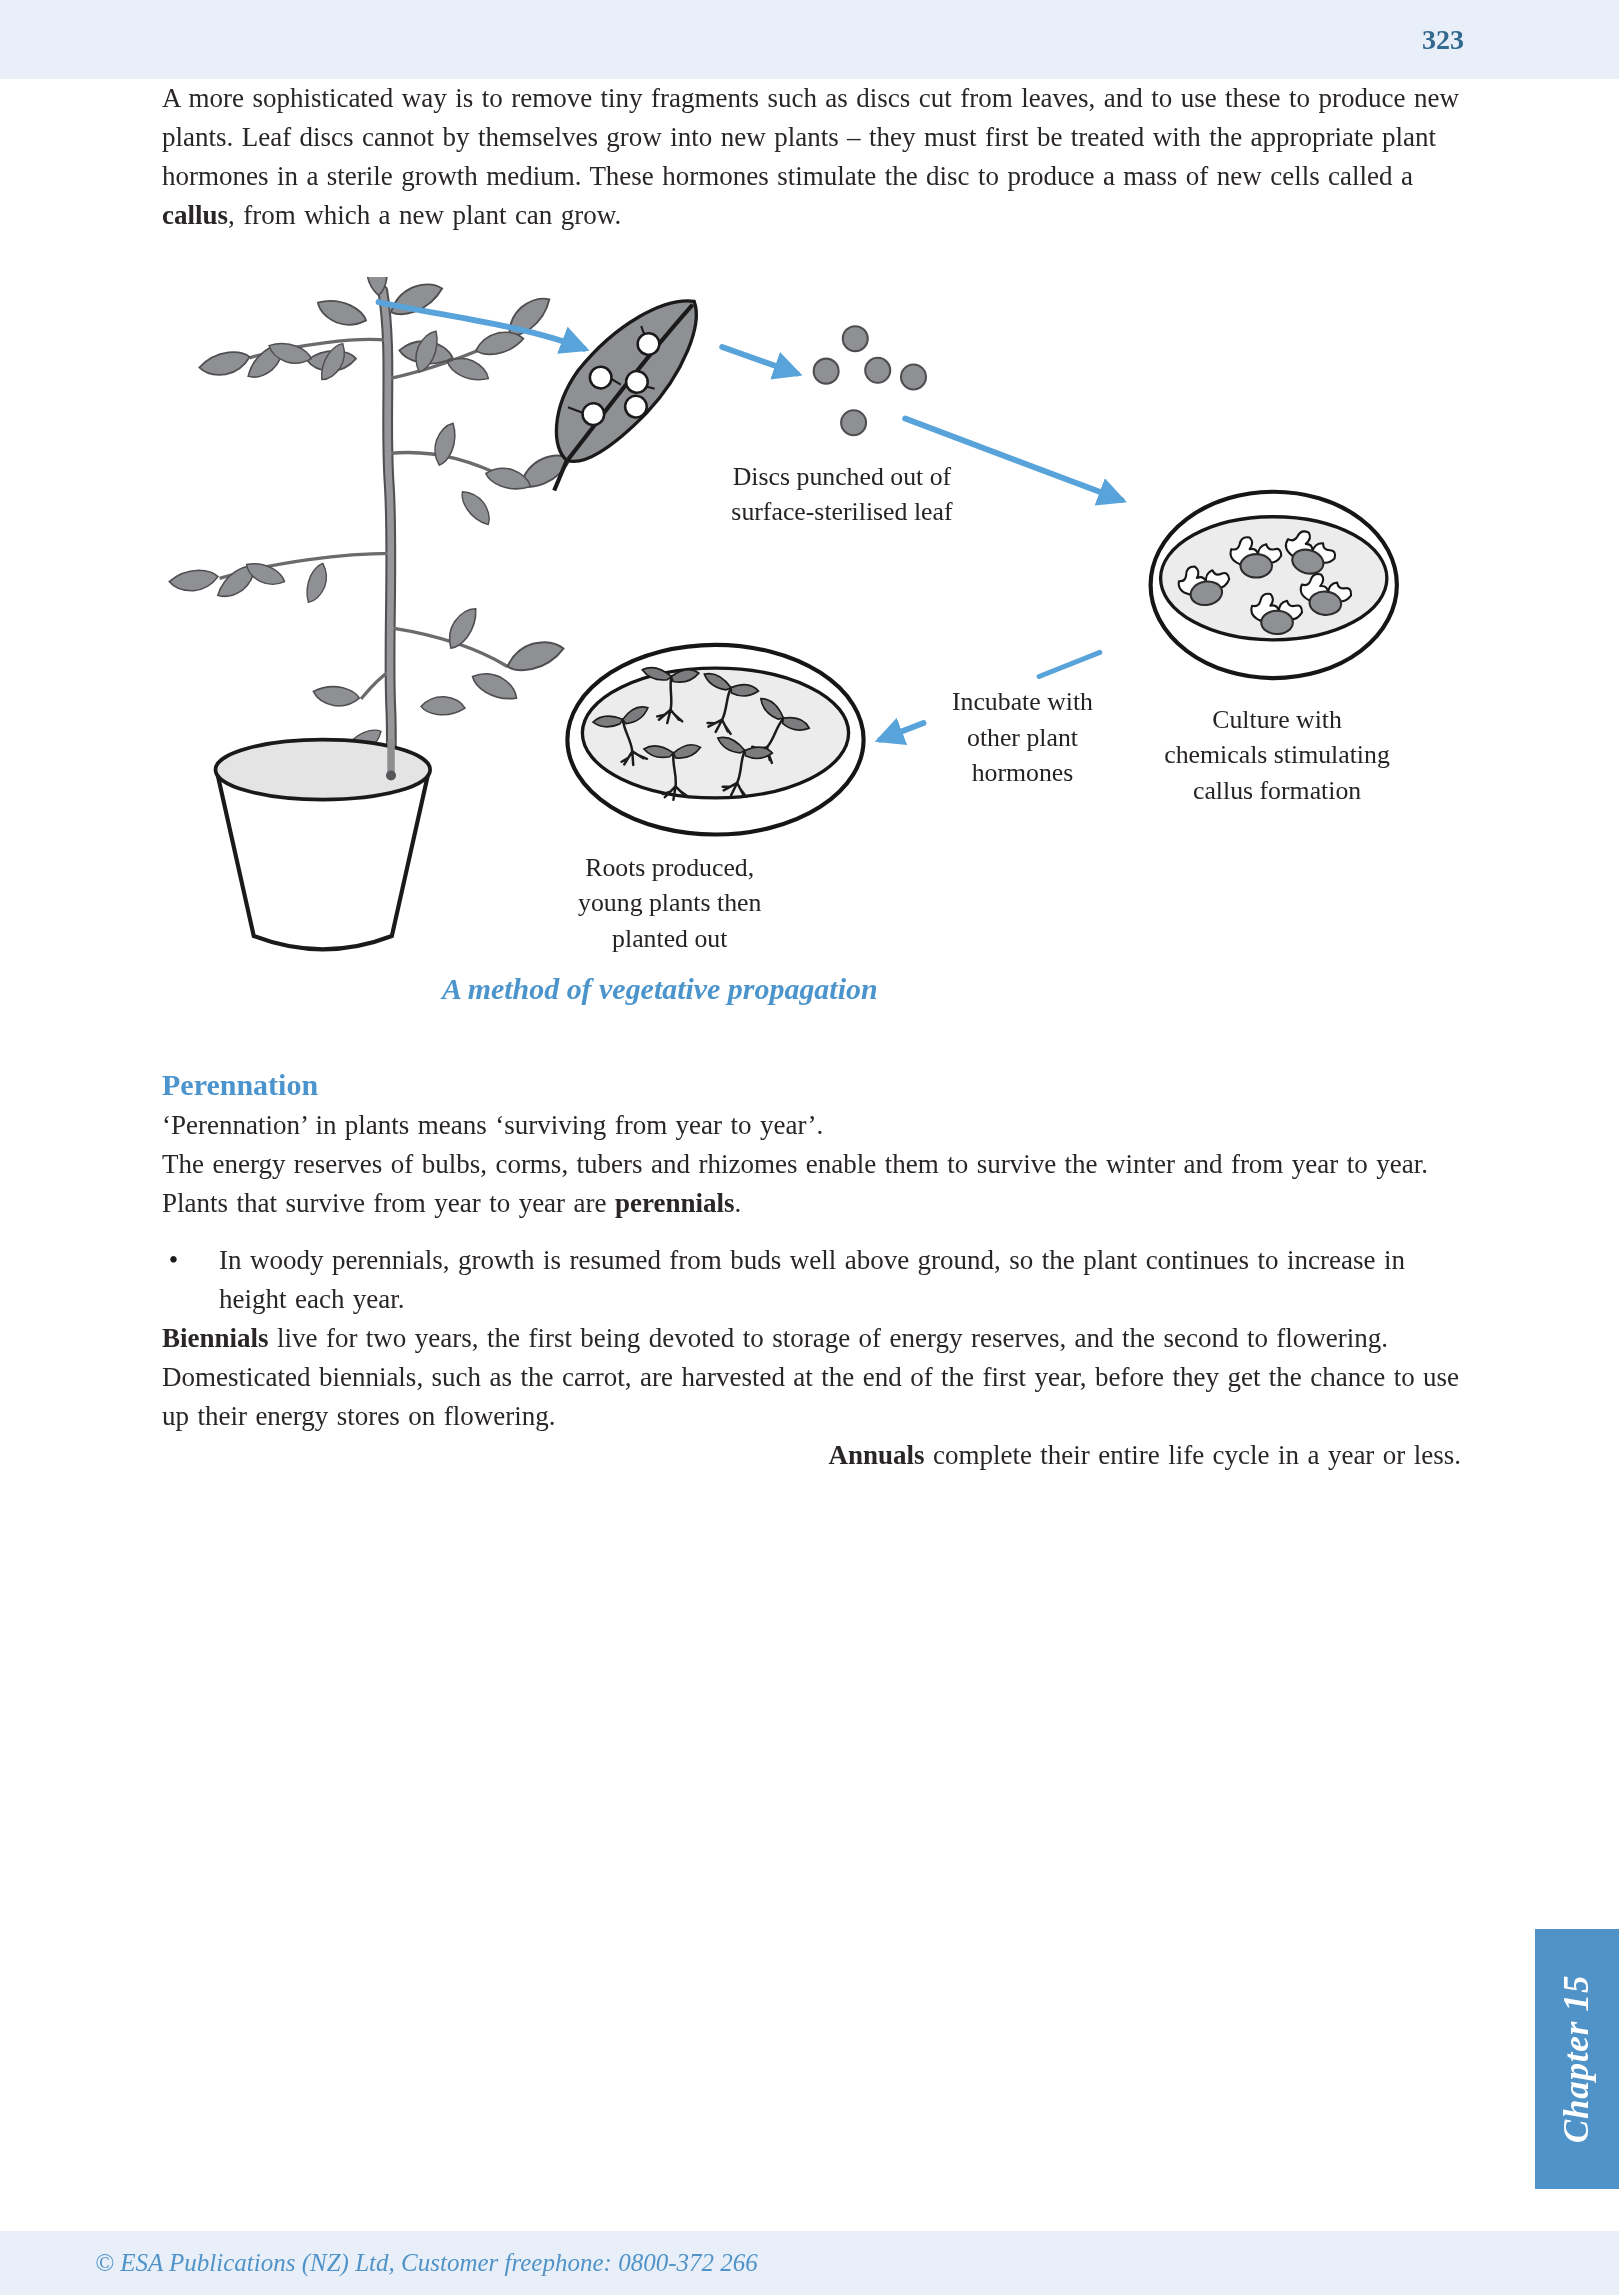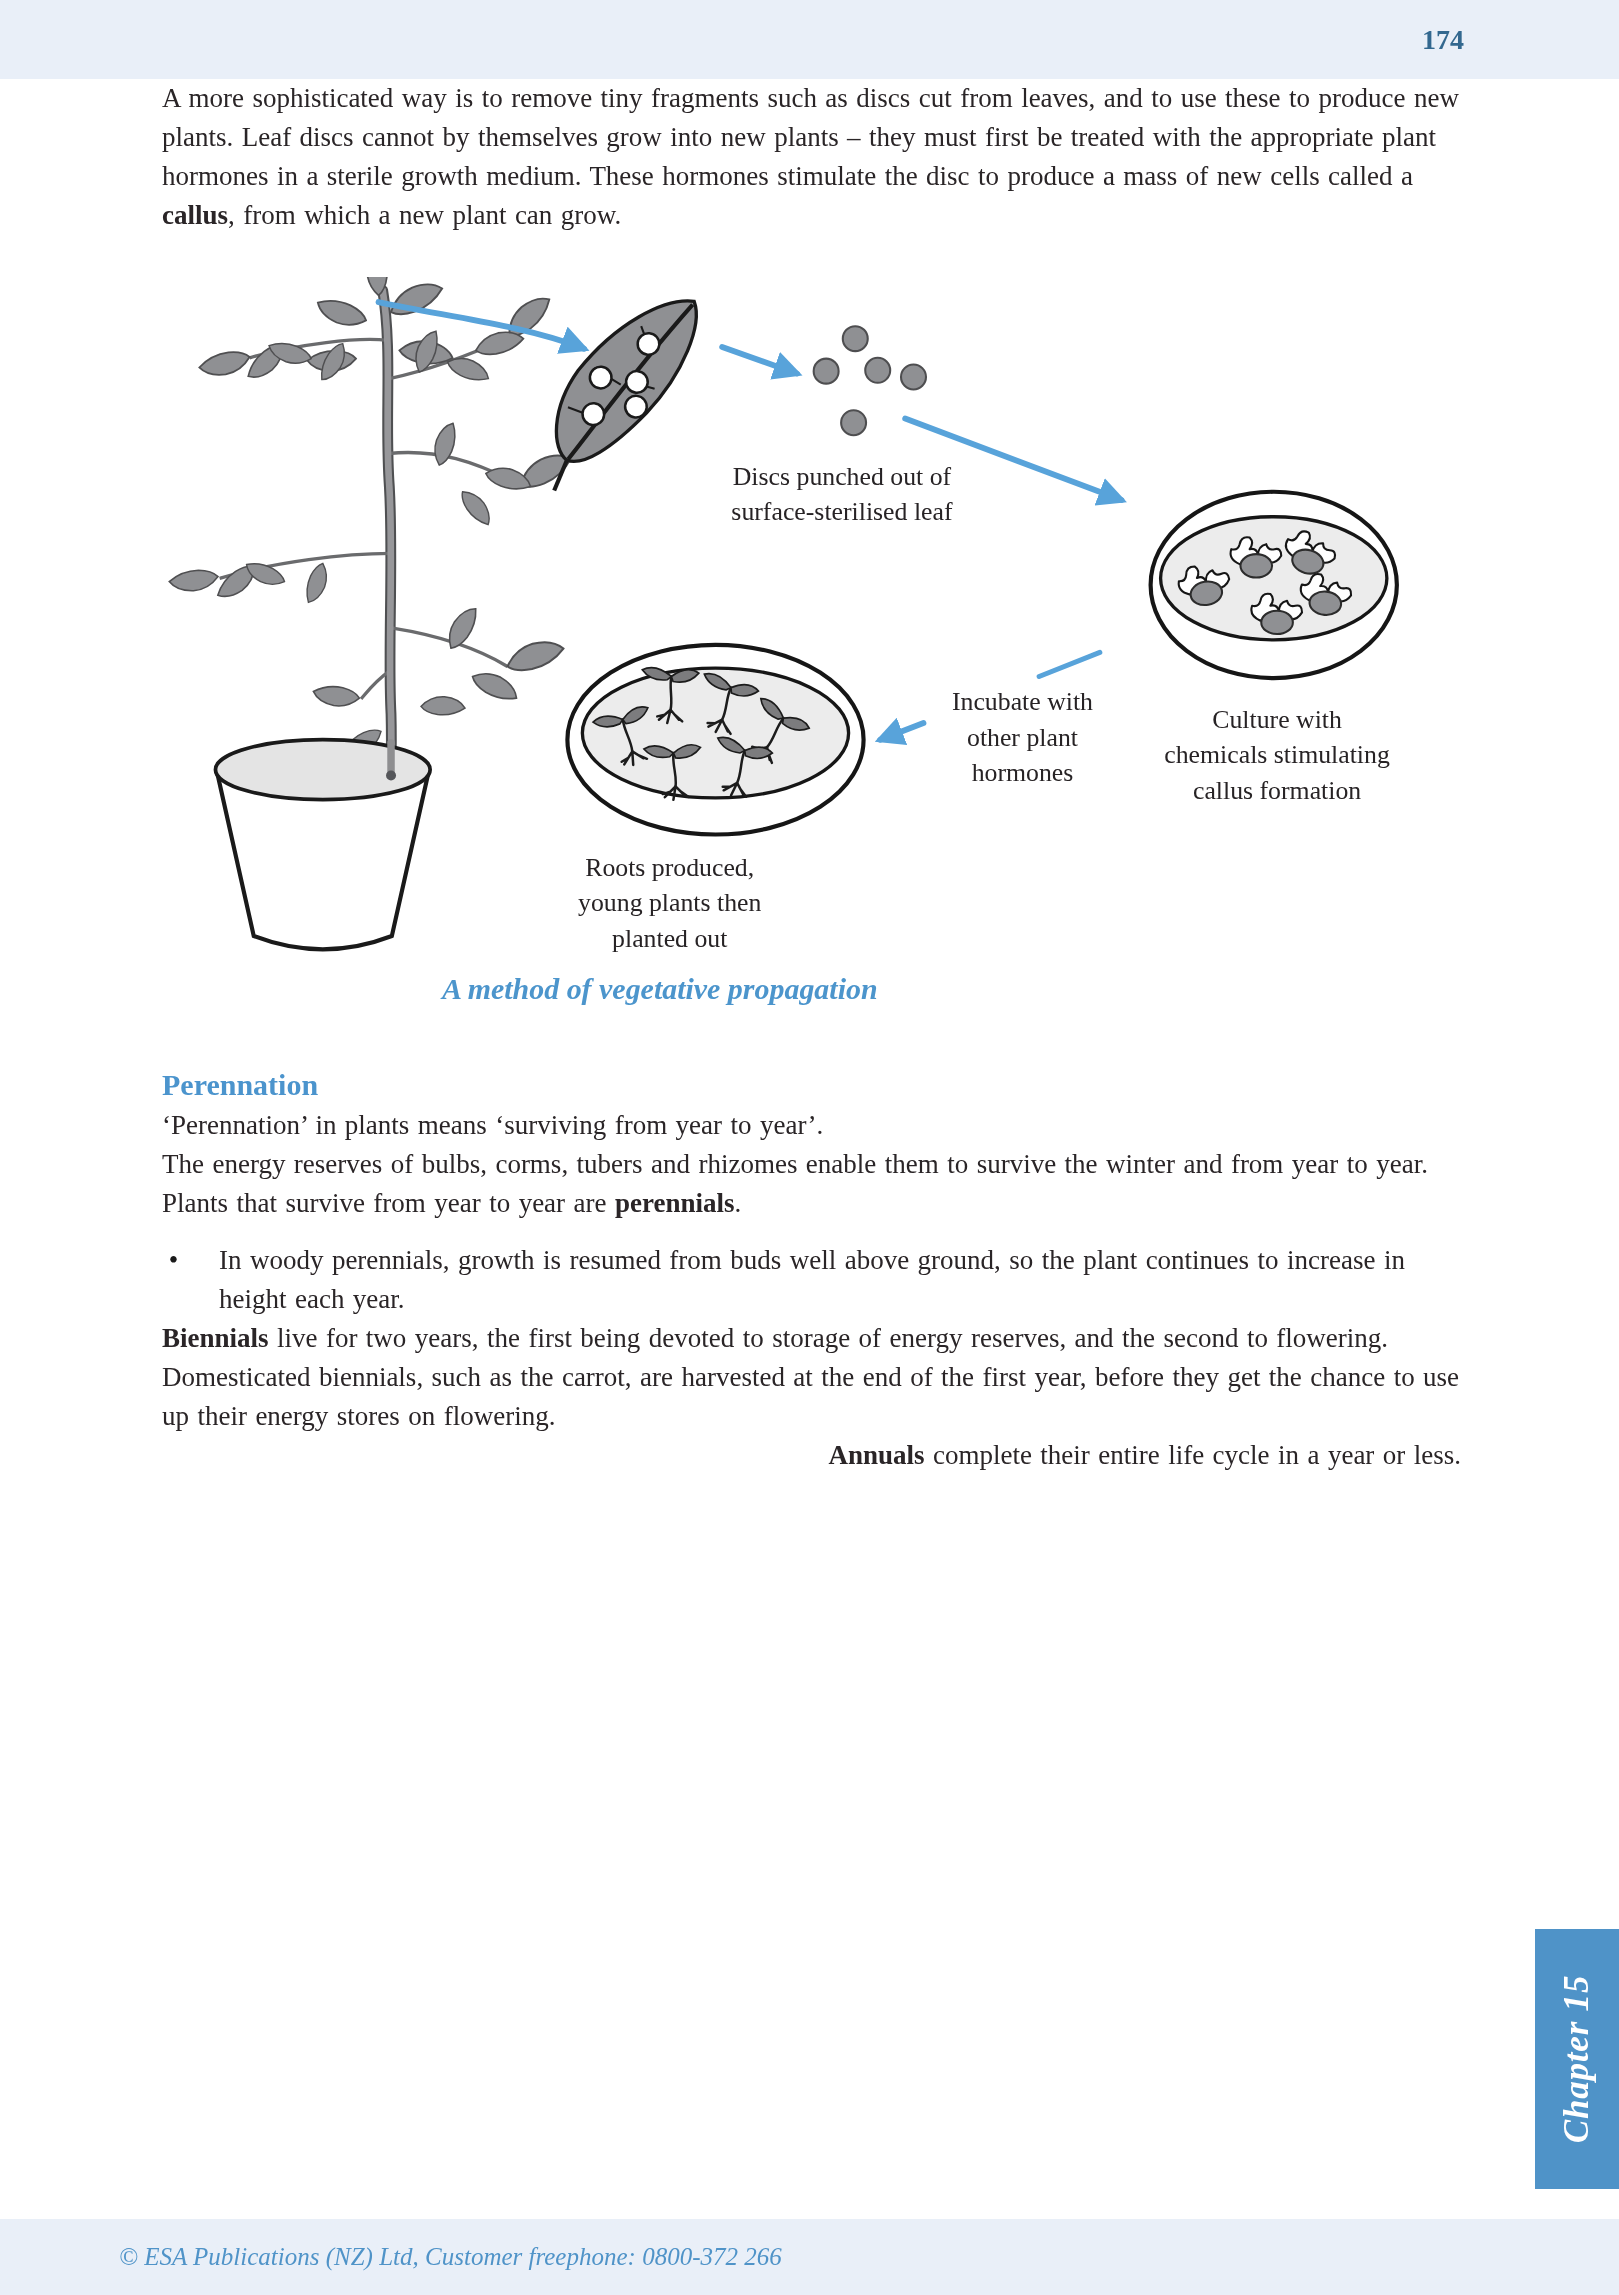--- a/index.html
+++ b/index.html
@@ -22,22 +22,22 @@
   ul.bullets li{position:relative;padding-left:57px;font-size:27px;line-height:39px;word-spacing:1.7px;}
   ul.bullets li + li{margin-top:13.3px;}
   ul.bullets li::before{content:"•";position:absolute;left:6.7px;top:0;font-size:27px;color:#1a1a1a;}
   .p-biennials{margin-top:11.6px;}
   .p-domesticated{margin-top:25px;}
   .p-annuals{margin-top:25px;text-align:right;}
   .chapter-tab{position:absolute;left:1535px;top:1929px;width:84px;height:260px;background:#4f93c8;
                display:flex;align-items:center;justify-content:center;}
   .chapter-tab span{transform:rotate(-90deg);white-space:nowrap;color:#ffffff;
                     font-style:italic;font-weight:700;font-size:35px;letter-spacing:0.8px;}
-  .footer{position:absolute;left:0;bottom:0;width:100%;height:76px;display:flex;align-items:center;
-          box-sizing:border-box;padding-left:119px;}
+  .footer{position:absolute;left:0;bottom:0;width:100%;height:64px;display:flex;align-items:center;
+          box-sizing:border-box;padding-left:95px;}
   .footer-text{font-style:italic;font-size:25px;color:#4f93c8;}
   
   .leaf{fill:#8f9093;stroke:#4f4f51;stroke-width:2px;}
   .branch{fill:none;stroke:#6a6b6d;stroke-width:4px;}
   .stem-outline{fill:none;stroke:#4f5052;stroke-width:13px;stroke-linecap:round;}
   .stem-core{fill:none;stroke:#97979a;stroke-width:8px;stroke-linecap:round;}
   .pot-body{fill:#ffffff;stroke:#1a1a1a;stroke-width:5px;}
   .soil{fill:#e4e4e4;stroke:#1a1a1a;stroke-width:4.5px;}
   .bigleaf{fill:#8f9093;stroke:#1a1a1a;stroke-width:4px;}
   .midrib{fill:none;stroke:#1a1a1a;stroke-width:5px;}
@@ -55,21 +55,21 @@
   .dlabel{font-family:"Liberation Serif",serif;font-size:31px;fill:#272325;text-anchor:middle;}
   .dcaption{font-family:"Liberation Serif",serif;font-size:36px;font-weight:700;font-style:italic;
             fill:#4c95cc;text-anchor:middle;}
 </style>
 </head>
 <body>
 
 <div class="page">
 
   <header class="band header">
-    <span class="page-number">174</span>
+    <span class="page-number">323</span>
   </header>
 
   <main>
 
     <p class="body intro"><span>A more sophisticated way is to remove tiny fragments such as discs cut from leaves, and to use these to produce new plants. Leaf discs cannot by themselves grow into new plants – they must first be treated with the appropriate plant hormones in a sterile growth medium. These hormones stimulate the disc to produce a mass of new cells called a </span><b class="inline">callus</b><span>, from which a new plant can grow.</span></p>
 
     <svg class="diagram" viewBox="0 0 1946 900">
       <defs>
         <path id="leafP" d="M0 0 Q10 -16 28 -19 Q48 -21 58 -10 Q44 4 24 6 Q8 7 0 0 Z"></path>
         <marker id="arrowHead" viewBox="0 0 10 10" refX="8" refY="5" markerWidth="5" markerHeight="5" orient="auto-start-reverse">

